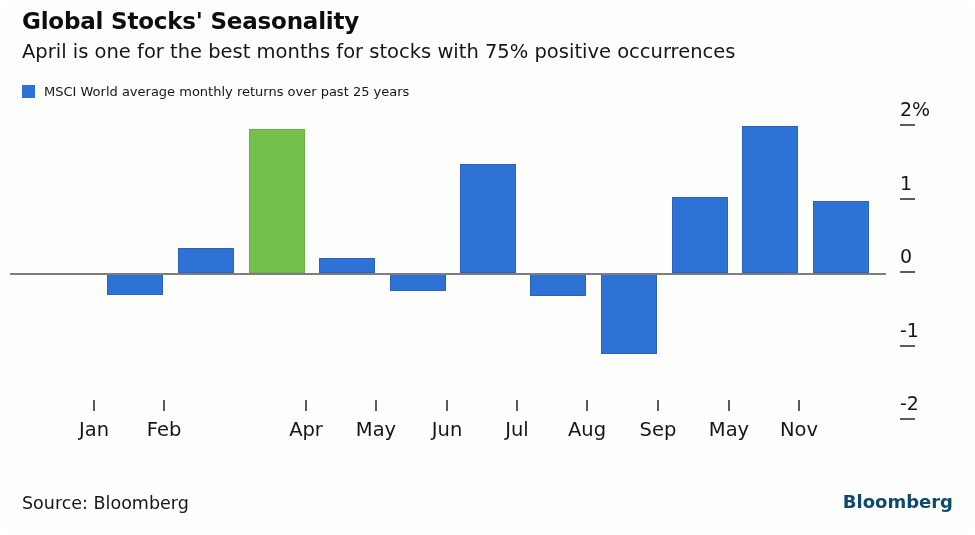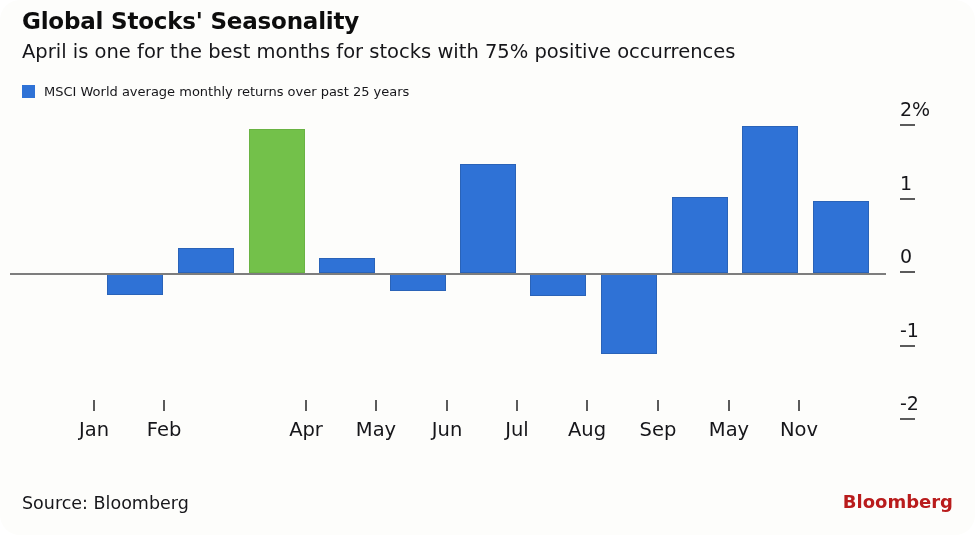--- a/index.html
+++ b/index.html
@@ -171,21 +171,21 @@
     font-size: 17.5px;
     color: #16161a;
     white-space: nowrap;
   }
   .brand {
     position: absolute;
     right: 22px;
     top: 491px;
     font-size: 18px;
     font-weight: bold;
-    color: #b91c1c;
+    color: #0c4a6e;
     white-space: nowrap;
   }
 </style>
 </head>
 <body>
 
 <div class="page">
 
   <div class="title">Global Stocks' Seasonality</div>
   <div class="subtitle">April is one for the best months for stocks with 75% positive occurrences</div>

